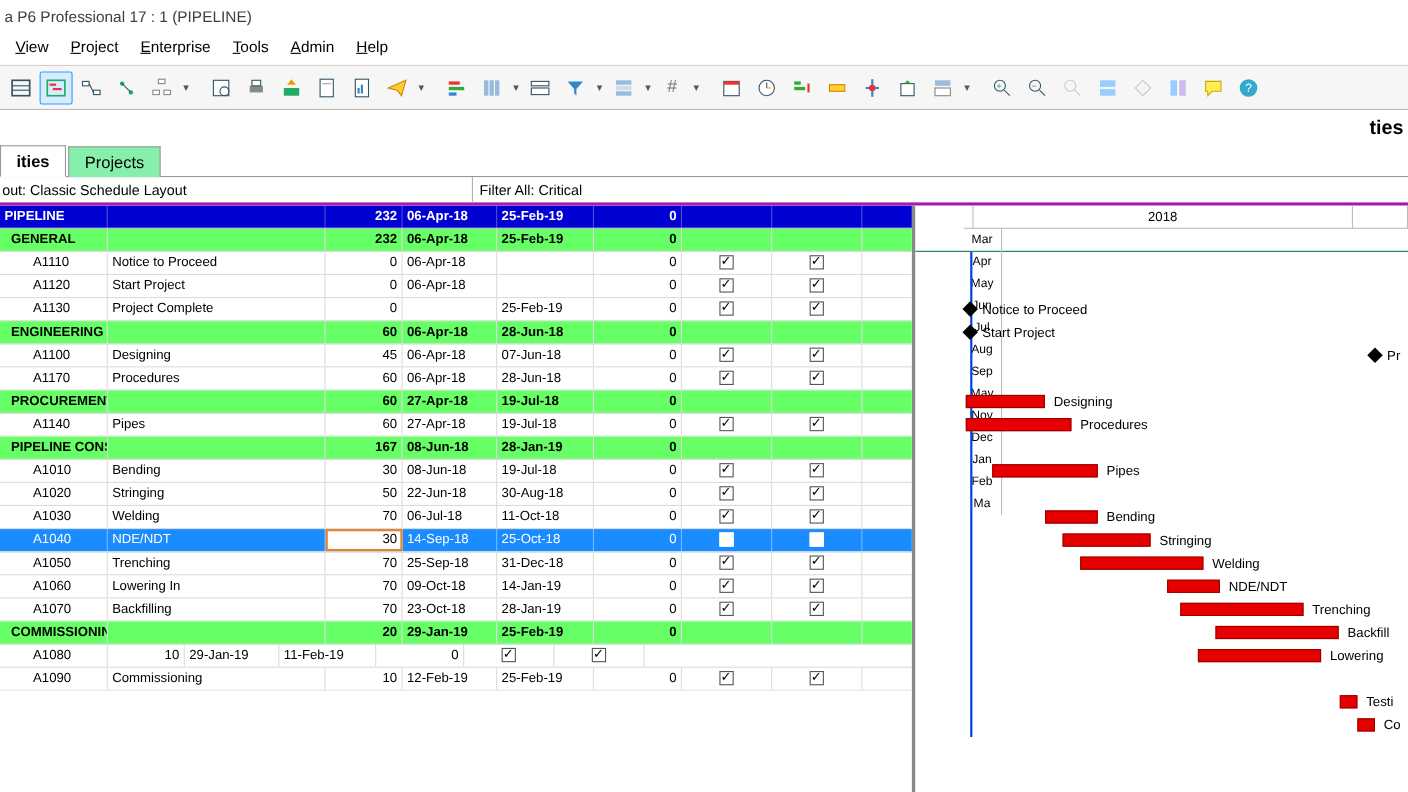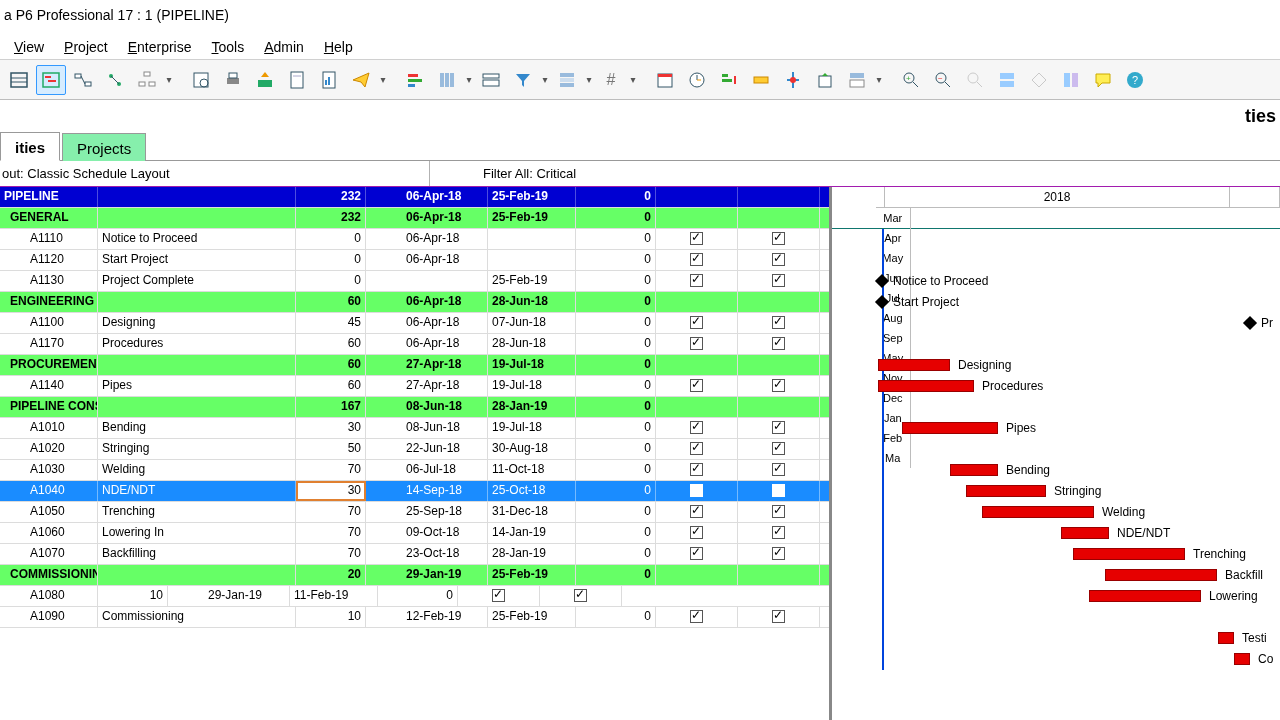--- a/index.html
+++ b/index.html
@@ -1,31 +1,31 @@
 <!DOCTYPE html>
 <html><head>
 <meta charset="utf-8">
 <style>
   * { box-sizing: border-box; margin: 0; padding: 0; }
   body { font-family: "Segoe UI", Tahoma, sans-serif; font-size: 12px; background: #fff; overflow: hidden; width: 1280px; height: 720px; }
-  .titlebar { height: 30px; line-height: 30px; padding-left: 4px; background: #fff; color: #000000; font-size: 14px; white-space: nowrap; }
-  .menubar { height: 30px; display: flex; align-items: flex-end; padding: 0 4px; font-size: 14px; border-bottom: 1px solid #d0d0d0; }
+  .titlebar { height: 30px; line-height: 30px; padding-left: 4px; background: #fff; color: #404040; font-size: 14px; white-space: nowrap; }
+  .menubar { height: 30px; display: flex; align-items: flex-start; padding: 0 4px; font-size: 14px; border-bottom: 1px solid #d0d0d0; }
   .menubar .mitem { padding: 4px 10px; cursor: default; }
   .menubar .mitem u { text-decoration: underline; }
   .toolbar { height: 40px; display: flex; align-items: center; padding: 0 4px; border-bottom: 1px solid #bdbdbd; background: #f6f6f6; gap: 2px; }
   .tbtn { width: 30px; height: 30px; border: 1px solid transparent; display: flex; align-items: center; justify-content: center; border-radius: 2px; }
   .tbtn.sel { border-color: #3399ff; background: #d6ecff; }
   .tbtn svg { width: 20px; height: 20px; }
   .tsep { width: 8px; }
   .tdd { width: 10px; display:flex; align-items:center; justify-content:center; color:#555; font-size:10px;}
   .section-title { font-size: 18px; font-weight: bold; padding: 6px 4px 4px 4px; text-align: right; }
   .tabbar { height: 30px; display: flex; align-items: flex-end; border-bottom: 1px solid #999; padding-left: 0; }
   .tab { padding: 6px 14px 4px 14px; font-size: 15px; border: 1px solid #999; border-bottom: none; margin-right: 2px; background: #86efac; position: relative; top: 1px; }
   .tab.active { font-weight: bold; background: #fff; border-bottom: 1px solid #fff; }
-  .infobar { height: 26px; display: flex; border-bottom: 1px solid #a21caf; font-size: 13px; gap: 47px; }
+  .infobar { height: 26px; display: flex; border-bottom: 3px solid #a21caf; font-size: 13px; }
   .infobar .left { width: 430px; border-right: 1px solid #b2b2b2; display:flex; align-items:center; padding-left:2px;}
   .infobar .right { flex:1; display:flex; align-items:center; padding-left:6px;}
   .workarea { display: flex; height: 568px; }
   .grid { width: 830px; border-right: 1px solid #888; display:flex; flex-direction:column; }
   .grid-header { display:flex; height: 42px; background:#fff; border-bottom:1px solid #9a9a9a; font-size:12px;}
   .gh { border-right:1px solid #bcbcbc; display:flex; align-items:center; padding:2px 4px; position:relative;}
   .gh .sortmark { position:absolute; right:2px; bottom:2px; font-size:9px; color:#555;}
   .col-id { width: 98px; }
   .col-name { width: 198px; }
   .col-dur { width: 70px; text-align:right; justify-content:flex-end;}
@@ -39,21 +39,21 @@
   .row .c { border-right:1px solid #dcdcdc; padding:2px 4px; white-space:nowrap; overflow:hidden; }
   .row.project { background:#0000d2; color:#fff; font-weight:bold;}
   .row.project .c { border-right-color: rgba(255,255,255,0.3);}
   .row.wbs { background:#66ff66; font-weight:bold; }
   .row.sel { background:#1a8cff; color:#fff; }
   .row.sel .c { border-right-color: rgba(255,255,255,0.4);}
   .row.sel .col-dur { background:#fff; color:#000; outline:2px solid #e08030; outline-offset:-2px;}
   .c.col-id { width:98px; }
   .c.col-name { width:198px; }
   .c.col-dur { width:70px; text-align:right;}
-  .c.col-start { width:86px;margin-left:36px; }
+  .c.col-start { width:86px; }
   .c.col-finish { width:88px; }
   .c.col-float { width:80px; text-align:right;}
   .c.col-lp { width:82px; text-align:center;}
   .c.col-crit { width:82px; text-align:center;}
   .indent1 { padding-left: 10px !important;}
   .indent2 { padding-left: 30px !important;}
   .chk { display:inline-block; width:13px; height:13px; border:1px solid #555; background:#fff; position:relative; top:1px;}
   .chk.on::after { content:"✓"; position:absolute; top:-3px; left:0; font-size:12px; color:#000;}
   .row.sel .chk { border-color:#fff;}
   .row.sel .chk.on::after { color:#fff;}

